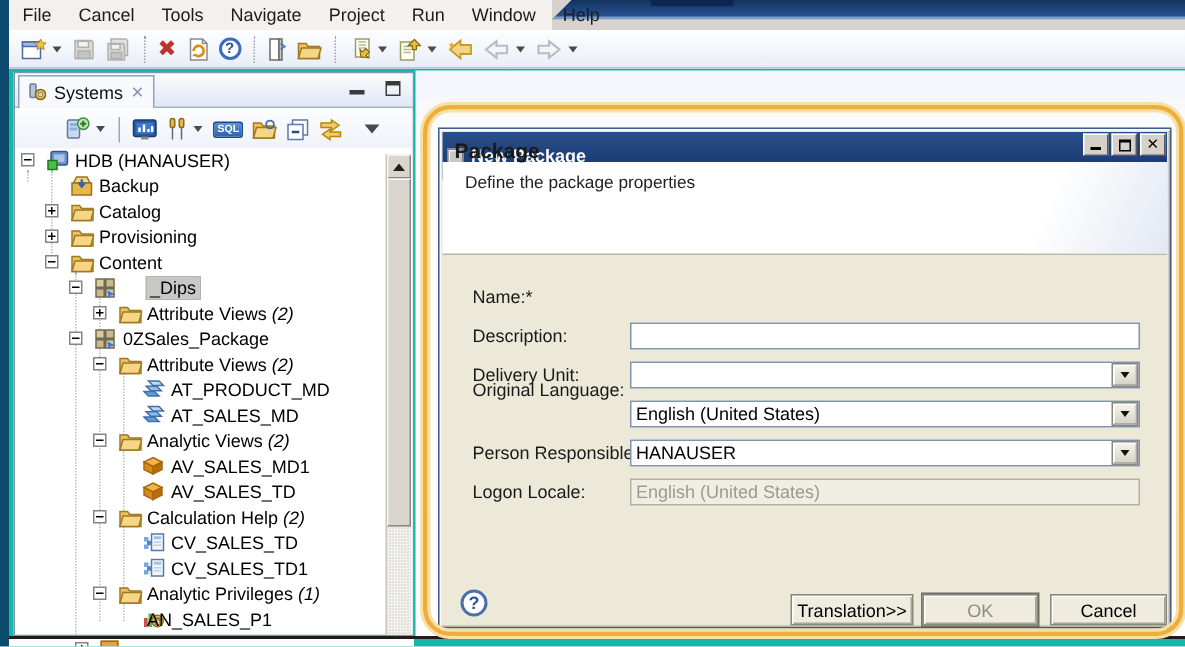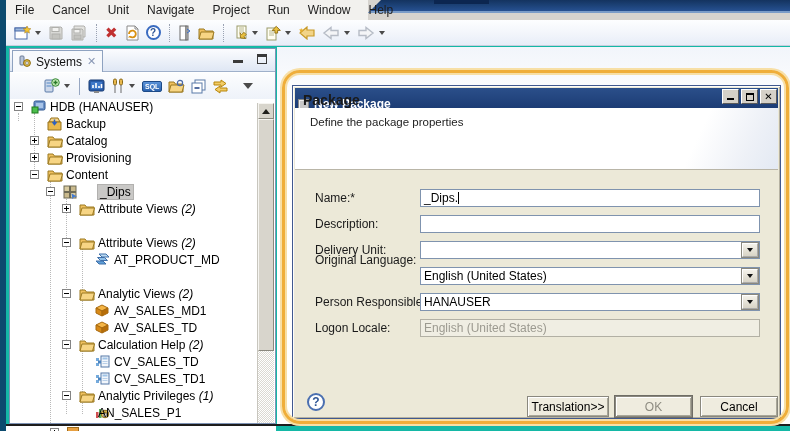--- a/index.html
+++ b/index.html
@@ -137,21 +137,21 @@
 
   <div class="topgray"></div>
   <div class="navyband">
       <div class="edge"></div>
     </div>
   <div class="navydark"></div>
 
   <div class="menubar">
     <span class="mitem">File</span>
     <span class="mitem">Cancel</span>
-    <span class="mitem">Unit</span>
+    <span class="mitem">Tools</span>
     <span class="mitem">Navigate</span>
     <span class="mitem">Project</span>
     <span class="mitem">Run</span>
     <span class="mitem">Window</span>
     <span class="mitem">Help</span>
   </div>
 
   <div class="toolbar">
     <span class="tbtn">
       <svg width="17" height="16" viewBox="0 0 17 16">
@@ -388,20 +388,33 @@
       <div class="trow" style="top:102px">
         <span class="exp plus" style="left:52px"></span>
         <span class="ticon" style="left:69px">
             <svg width="16" height="14" viewBox="0 0 16 14">
               <path d="M1 3 h5 l1.5 2 H15 v8 H1z" fill="#efc05e" stroke="#9c7a22"></path>
               <path d="M3 6 h12.5 l-2 7 H1z" fill="#f7d584" stroke="#9c7a22"></path>
             </svg>
           </span>
         <span class="lbl" style="left:88px"><span>Attribute Views</span><span class="sfx"> (2)</span></span>
       </div>
+      <div class="trow" style="top:119px">
+        <span class="exp minus" style="left:36px"></span>
+        <span class="ticon" style="left:53px">
+            <svg width="15" height="14" viewBox="0 0 15 14">
+              <rect x="1" y="1" width="5.5" height="5.5" fill="#d9cba0" stroke="#6e6a55"></rect>
+              <rect x="7.5" y="1" width="5.5" height="5.5" fill="#c9b98c" stroke="#6e6a55"></rect>
+              <rect x="1" y="7.5" width="5.5" height="5.5" fill="#c9b98c" stroke="#6e6a55"></rect>
+              <rect x="7.5" y="7.5" width="5.5" height="5.5" fill="#d9cba0" stroke="#6e6a55"></rect>
+              <path d="M8.5 8.5 l5.5 3 -3.2.4 -1.2 2.4z" fill="#3f79d4"></path>
+            </svg>
+          </span>
+        <span class="lbl" style="left:72px"><span>0ZSales_Package</span></span>
+      </div>
       <div class="trow" style="top:136px">
         <span class="exp minus" style="left:52px"></span>
         <span class="ticon" style="left:69px">
             <svg width="16" height="14" viewBox="0 0 16 14">
               <path d="M1 3 h5 l1.5 2 H15 v8 H1z" fill="#efc05e" stroke="#9c7a22"></path>
               <path d="M3 6 h12.5 l-2 7 H1z" fill="#f7d584" stroke="#9c7a22"></path>
             </svg>
           </span>
         <span class="lbl" style="left:88px"><span>Attribute Views</span><span class="sfx"> (2)</span></span>
       </div>
@@ -409,20 +422,32 @@
         <span class="ticon" style="left:85px">
             <svg width="15" height="13" viewBox="0 0 15 13">
               <g stroke="#3f6fa8">
                 <path d="M4 1 h7 l3 3 h-7z" fill="#bbdaf2"></path>
                 <path d="M2.5 4.5 h7 l3 3 h-7z" fill="#8fc0ea"></path>
                 <path d="M1 8 h7 l3 3 h-7z" fill="#5e9fd8"></path>
               </g>
             </svg>
           </span>
         <span class="lbl" style="left:104px"><span>AT_PRODUCT_MD</span></span>
+      </div>
+      <div class="trow" style="top:170px">
+        <span class="ticon" style="left:85px">
+            <svg width="15" height="13" viewBox="0 0 15 13">
+              <g stroke="#3f6fa8">
+                <path d="M4 1 h7 l3 3 h-7z" fill="#bbdaf2"></path>
+                <path d="M2.5 4.5 h7 l3 3 h-7z" fill="#8fc0ea"></path>
+                <path d="M1 8 h7 l3 3 h-7z" fill="#5e9fd8"></path>
+              </g>
+            </svg>
+          </span>
+        <span class="lbl" style="left:104px"><span>AT_SALES_MD</span></span>
       </div>
       <div class="trow" style="top:187px">
         <span class="exp minus" style="left:52px"></span>
         <span class="ticon" style="left:69px">
             <svg width="16" height="14" viewBox="0 0 16 14">
               <path d="M1 3 h5 l1.5 2 H15 v8 H1z" fill="#efc05e" stroke="#9c7a22"></path>
               <path d="M3 6 h12.5 l-2 7 H1z" fill="#f7d584" stroke="#9c7a22"></path>
             </svg>
           </span>
         <span class="lbl" style="left:88px"><span>Analytic Views</span><span class="sfx"> (2)</span></span>
@@ -540,23 +565,20 @@
       <span class="cbtn">
           <span class="xt">✕</span>
         </span>
     </div>
 
     <div class="dheader"></div>
     <div class="dhead-title">Package</div>
     <div class="dhead-sub">Define the package properties</div>
 
     <span class="frow-label" style="top:103px">Name:*</span>
-    <div class="fld" style="top:103px">
-      <span>_Dips.</span><span class="caret"></span>
-    </div>
 
     <span class="frow-label" style="top:129px">Description:</span>
     <div class="fld" style="top:129px">
       <span></span>
     </div>
 
     <span class="frow-label" style="top:155px">Delivery Unit:</span>
     <div class="fld combo" style="top:155px">
       <span></span>
       <span class="arrowbtn">

